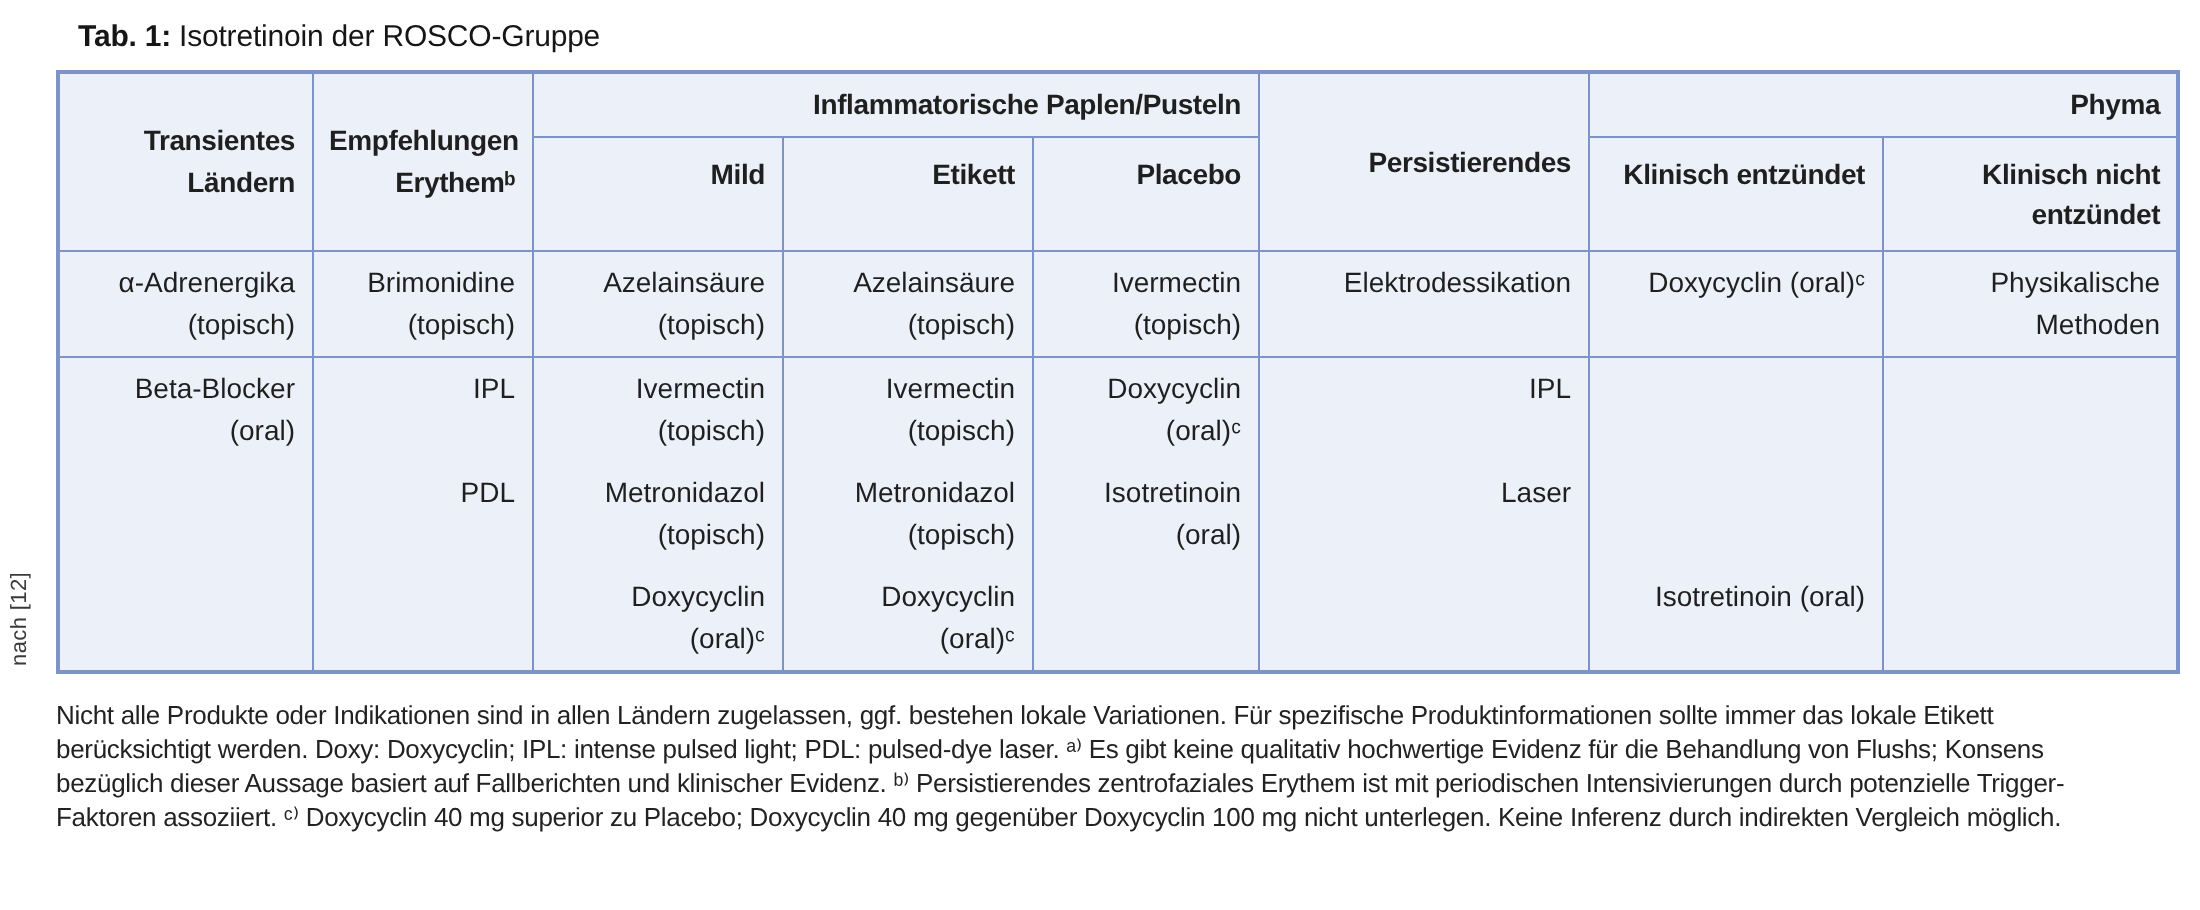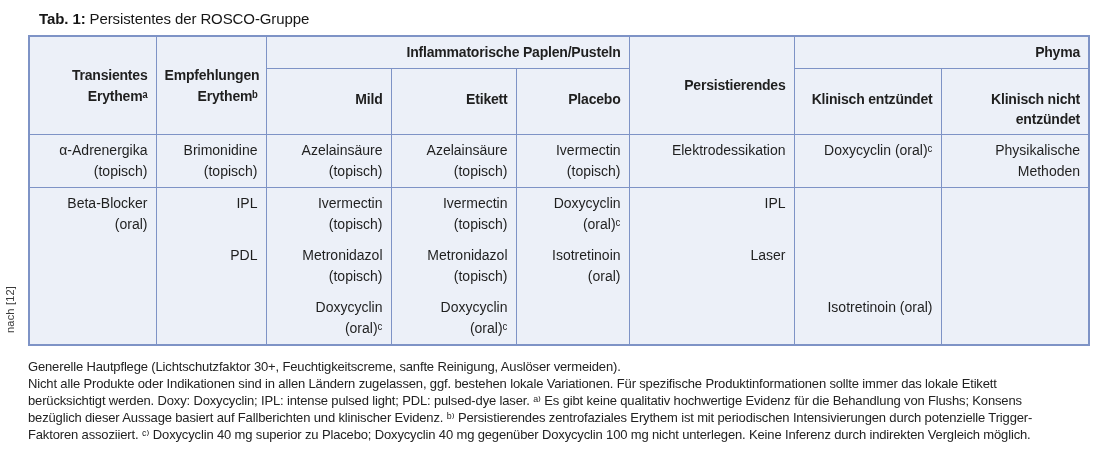--- a/index.html
+++ b/index.html
@@ -27,21 +27,21 @@
     border-left:1px solid var(--grid-line);
     padding:5px 8px;text-align:right;overflow:hidden;
   }
   thead th{
     font-weight:700;line-height:1.45;letter-spacing:-0.2px;
     border-bottom:1px solid var(--grid-line);
     vertical-align:middle;
   }
   thead tr.group-row{height:32px;}
   thead tr.sub-row{height:57px;}
-  thead tr.sub-row th{vertical-align:top;padding-top:20px;}
+  thead tr.sub-row th{vertical-align:top;padding-top:8px;}
   tbody td{vertical-align:top;padding-top:6px;line-height:1.5;font-weight:400;}
   tbody tr.r1{height:53px;padding-left:23px;}
   tbody tr.r2{height:52px;}
   tbody tr.r3{height:52px;}
   tbody tr.r4{height:51px;}
   tbody tr.r1 td{border-bottom:1px solid var(--grid-line);}
   .source{
     position:absolute;left:4px;top:333px;
     transform:rotate(-90deg);transform-origin:0 0;
     font-size:11px;color:#3a3a3a;white-space:nowrap;letter-spacing:0.2px;
@@ -49,39 +49,39 @@
   .footnotes{
     margin:12px 26px 0 28px;font-size:13px;line-height:17px;
     letter-spacing:-0.15px;color:#222222;
   }
   .footnotes p{margin:0;}
 </style>
 </head>
 <body>
 
 <div class="caption">
-  <span class="cap-label">Tab. 1:</span><span>Persistentes der ROSCO-Gruppe</span>
+  <span class="cap-label">Tab. 1:</span><span>Isotretinoin der ROSCO-Gruppe</span>
 </div>
 
 <div class="source">nach [12]</div>
 
 <table class="rosco">
   <colgroup>
     <col style="width:127px">
       <col style="width:110px">
       <col style="width:125px">
       <col style="width:125px">
     <col style="width:113px">
       <col style="width:165px">
       <col style="width:147px">
       <col style="width:148px">
   </colgroup>
   <thead>
     <tr class="group-row">
-      <th rowspan="2">Transientes Erythemᵃ</th>
+      <th rowspan="2">Transientes Ländern</th>
       <th rowspan="2">Empfehlungen Erythemᵇ</th>
       <th colspan="3" class="group">Inflammatorische Paplen/Pusteln</th>
       <th rowspan="2">Persistierendes</th>
       <th colspan="2" class="group">Phyma</th>
     </tr>
     <tr class="sub-row">
       <th>Mild</th>
       <th>Etikett</th>
       <th>Placebo</th>
       <th>Klinisch entzündet</th>
@@ -126,15 +126,14 @@
       <td>Doxycyclin (oral)ᶜ</td>
       <td></td>
       <td></td>
       <td>Isotretinoin (oral)</td>
       <td></td>
     </tr>
   </tbody>
 </table>
 
 <div class="footnotes">
-  <p>Generelle Hautpflege (Lichtschutzfaktor 30+, Feuchtigkeitscreme, sanfte Reinigung, Auslöser vermeiden).</p>
   <p>Nicht alle Produkte oder Indikationen sind in allen Ländern zugelassen, ggf. bestehen lokale Variationen. Für spezifische Produktinformationen sollte immer das lokale Etikett berücksichtigt werden. Doxy: Doxycyclin; IPL: intense pulsed light; PDL: pulsed-dye laser. ᵃ⁾ Es gibt keine qualitativ hochwertige Evidenz für die Behandlung von Flushs; Konsens bezüglich dieser Aussage basiert auf Fallberichten und klinischer Evidenz. ᵇ⁾ Persistierendes zentrofaziales Erythem ist mit periodischen Intensivierungen durch potenzielle Trigger-Faktoren assoziiert. ᶜ⁾ Doxycyclin 40 mg superior zu Placebo; Doxycyclin 40 mg gegenüber Doxycyclin 100 mg nicht unterlegen. Keine Inferenz durch indirekten Vergleich möglich.</p>
 </div>
 
 </body></html>

